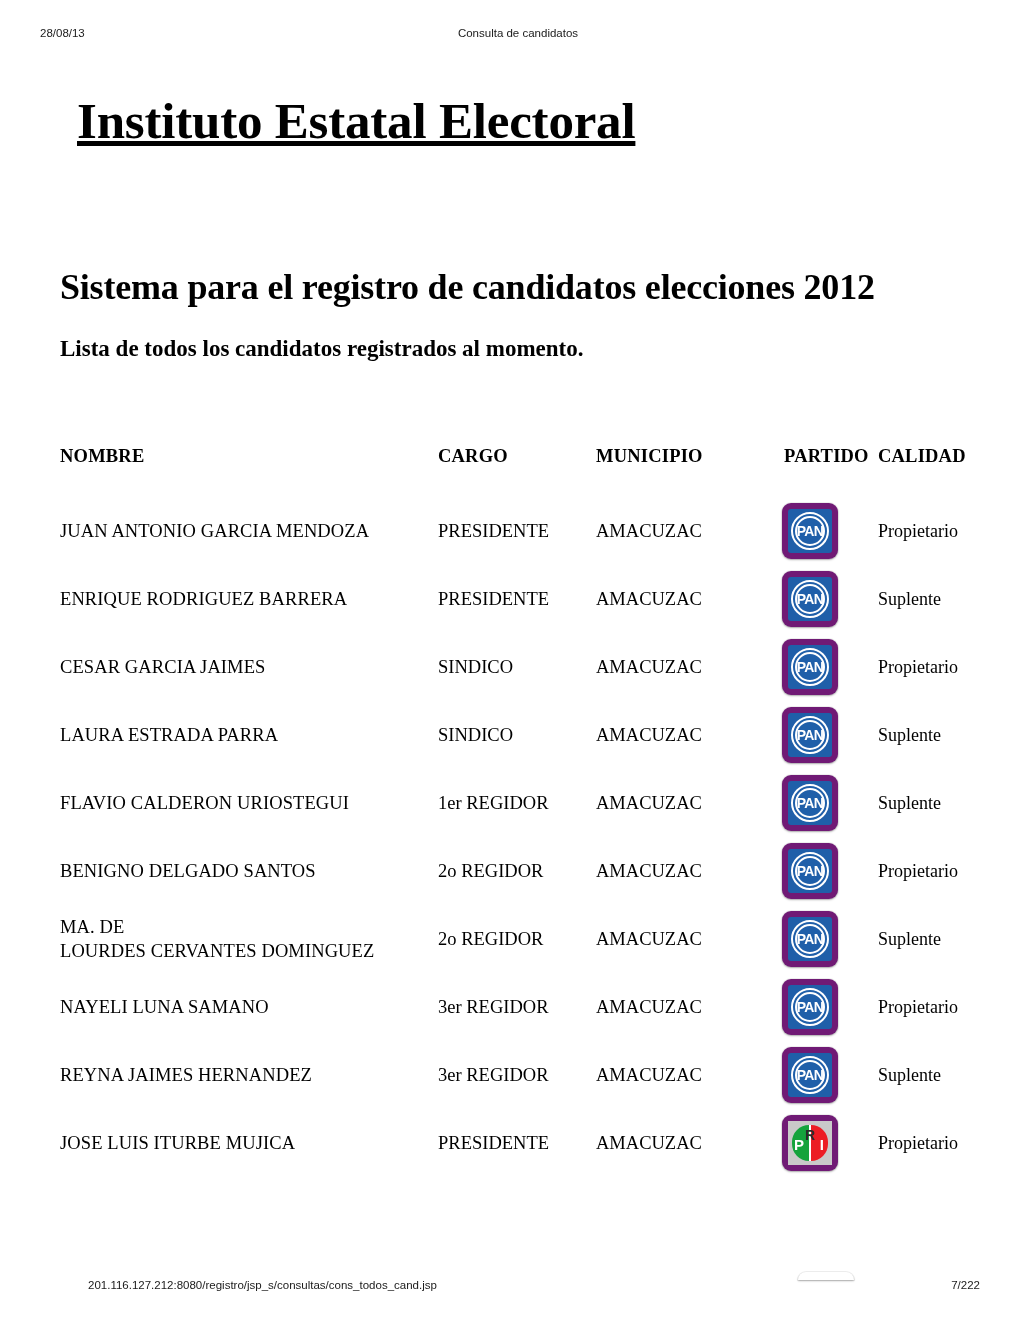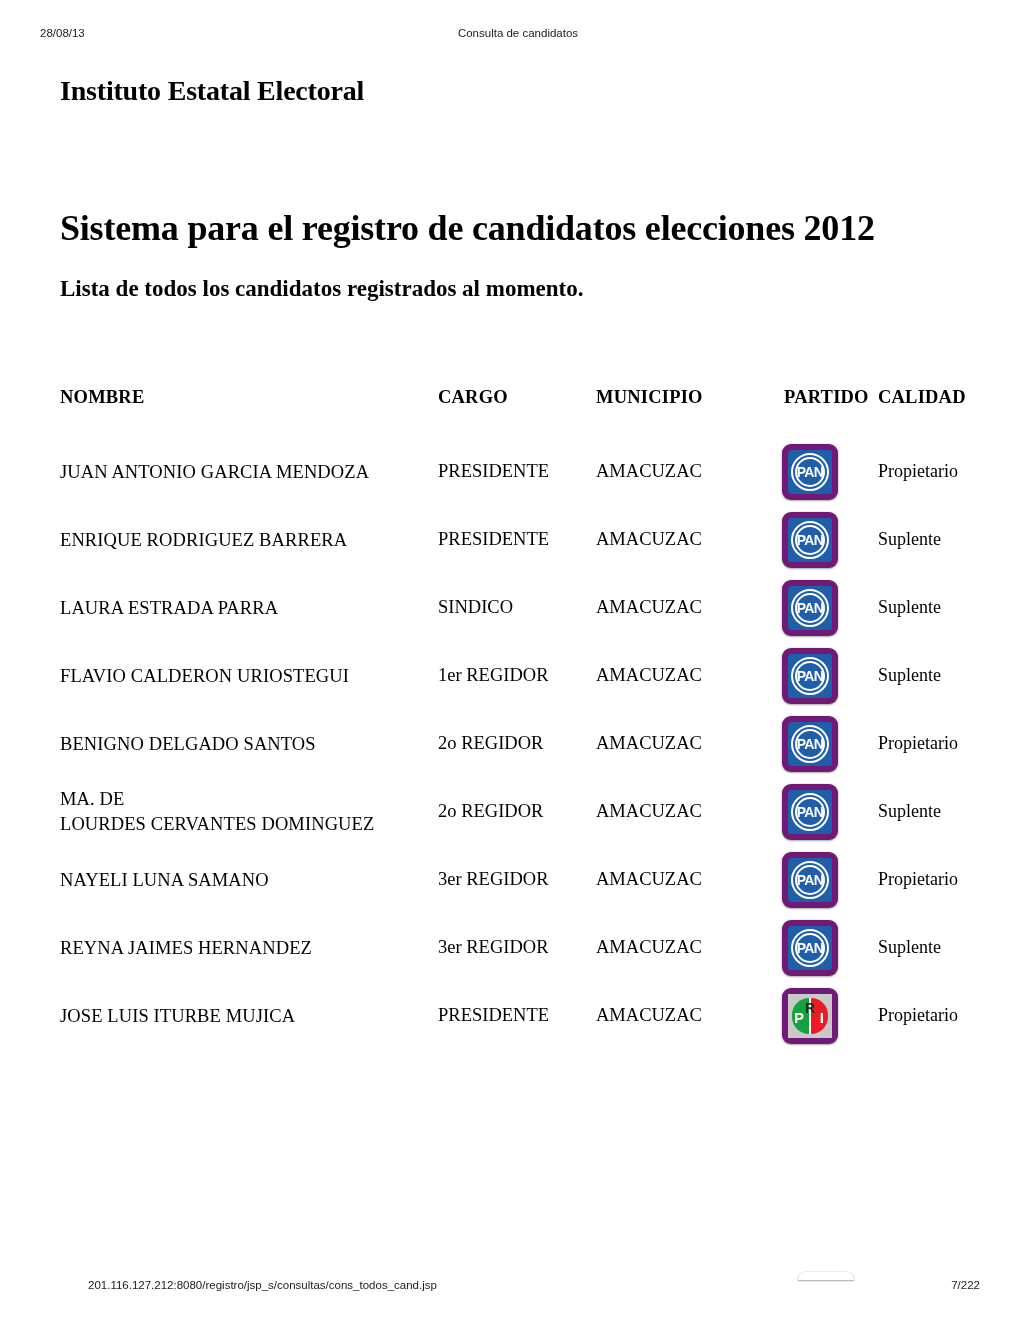--- a/index.html
+++ b/index.html
@@ -71,26 +71,27 @@
 
   
   .doc {
     position: absolute;
     left: 60px;
     top: 60px;
     width: 912px;
   }
 
   .org-title {
-    font-size: 28px;
+    font-size: 51px;
     font-weight: bold;
     line-height: 1.1;
-    margin: 0;
+    margin: 17px;
     padding-top: 16px;
     letter-spacing: -0.2px;
+    text-decoration: underline;
   }
 
   .sys-title {
     font-size: 36px;
     font-weight: bold;
     line-height: 1.18;
     margin: 0;
     padding-top: 100px;
     max-width: 860px;
     letter-spacing: -0.2px;
@@ -335,20 +336,37 @@
                 <span class="ring-outer"></span>
                 <span class="ring-inner"></span>
                 <span class="pan-text">PAN</span>
               </span>
             </div>
           </td>
           <td class="td-calidad">Suplente</td>
         </tr>
         <tr>
           <td class="td-nombre">
+            <span class="nm-line">CESAR GARCIA JAIMES</span>
+          </td>
+          <td>SINDICO</td>
+          <td>AMACUZAC</td>
+          <td class="td-partido">
+            <div class="logo-box">
+              <span class="logo-pan" style="background: rgb(31, 95, 169);">
+                <span class="ring-outer"></span>
+                <span class="ring-inner"></span>
+                <span class="pan-text">PAN</span>
+              </span>
+            </div>
+          </td>
+          <td class="td-calidad">Propietario</td>
+        </tr>
+        <tr>
+          <td class="td-nombre">
             <span class="nm-line">LAURA ESTRADA PARRA</span>
           </td>
           <td>SINDICO</td>
           <td>AMACUZAC</td>
           <td class="td-partido">
             <div class="logo-box">
               <span class="logo-pan" style="background: rgb(31, 95, 169);">
                 <span class="ring-outer"></span>
                 <span class="ring-inner"></span>
                 <span class="pan-text">PAN</span>

